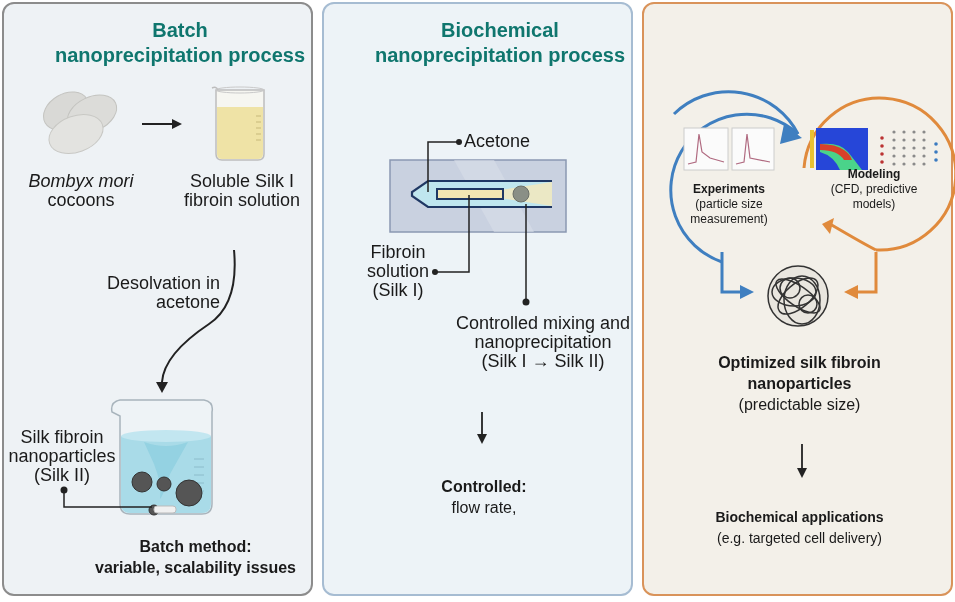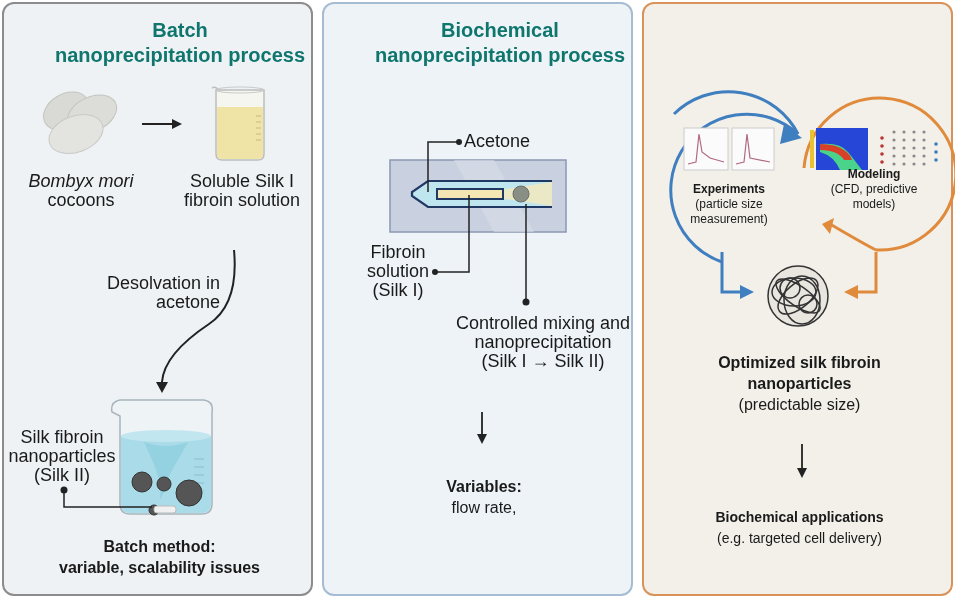--- a/index.html
+++ b/index.html
@@ -90,21 +90,21 @@
   </div>
   <div class="t" style="left:90px; width:126px; top:270px; text-align:right;">
     <div>Desolvation in</div>
     <div>acetone</div>
   </div>
   <div class="t" style="left:2px; width:112px; top:424px;">
     <div>Silk fibroin</div>
     <div>nanoparticles</div>
     <div>(Silk II)</div>
   </div>
-  <div class="t b" style="left:0; width:311px; top:532px; font-size:16px; line-height:21px;">
+  <div class="t b" style="left:0; width:311px; top:532px; font-size:16px; line-height:21px;padding-left:36px;">
     <div>Batch method:</div>
     <div>variable, scalability issues</div>
   </div>
 </div>
 
 <div class="panel" id="p2">
   <div class="title" style="top:14px;">
     <div>Biochemical</div>
     <div>nanoprecipitation process</div>
   </div>
@@ -142,21 +142,21 @@
     <div>Fibroin</div>
     <div>solution</div>
     <div>(Silk I)</div>
   </div>
   <div class="t" style="left:124px; width:190px; top:310px;">
     <div>Controlled mixing and</div>
     <div>nanoprecipitation</div>
     <div>(Silk I → Silk II)</div>
   </div>
   <div class="t" style="left:60px; width:200px; top:472px; font-size:16px; line-height:21px;">
-    <div class="b">Variables:</div>
+    <div class="b">Controlled:</div>
     <div>flow rate,</div>
   </div>
 </div>
 
 <div class="panel" id="p3">
 
   <svg width="311" height="594">
 
     <g>
       <path d="M154 130 A76 76 0 1 0 78 258" fill="none" stroke="#3f7fc0" stroke-width="3"></path>

